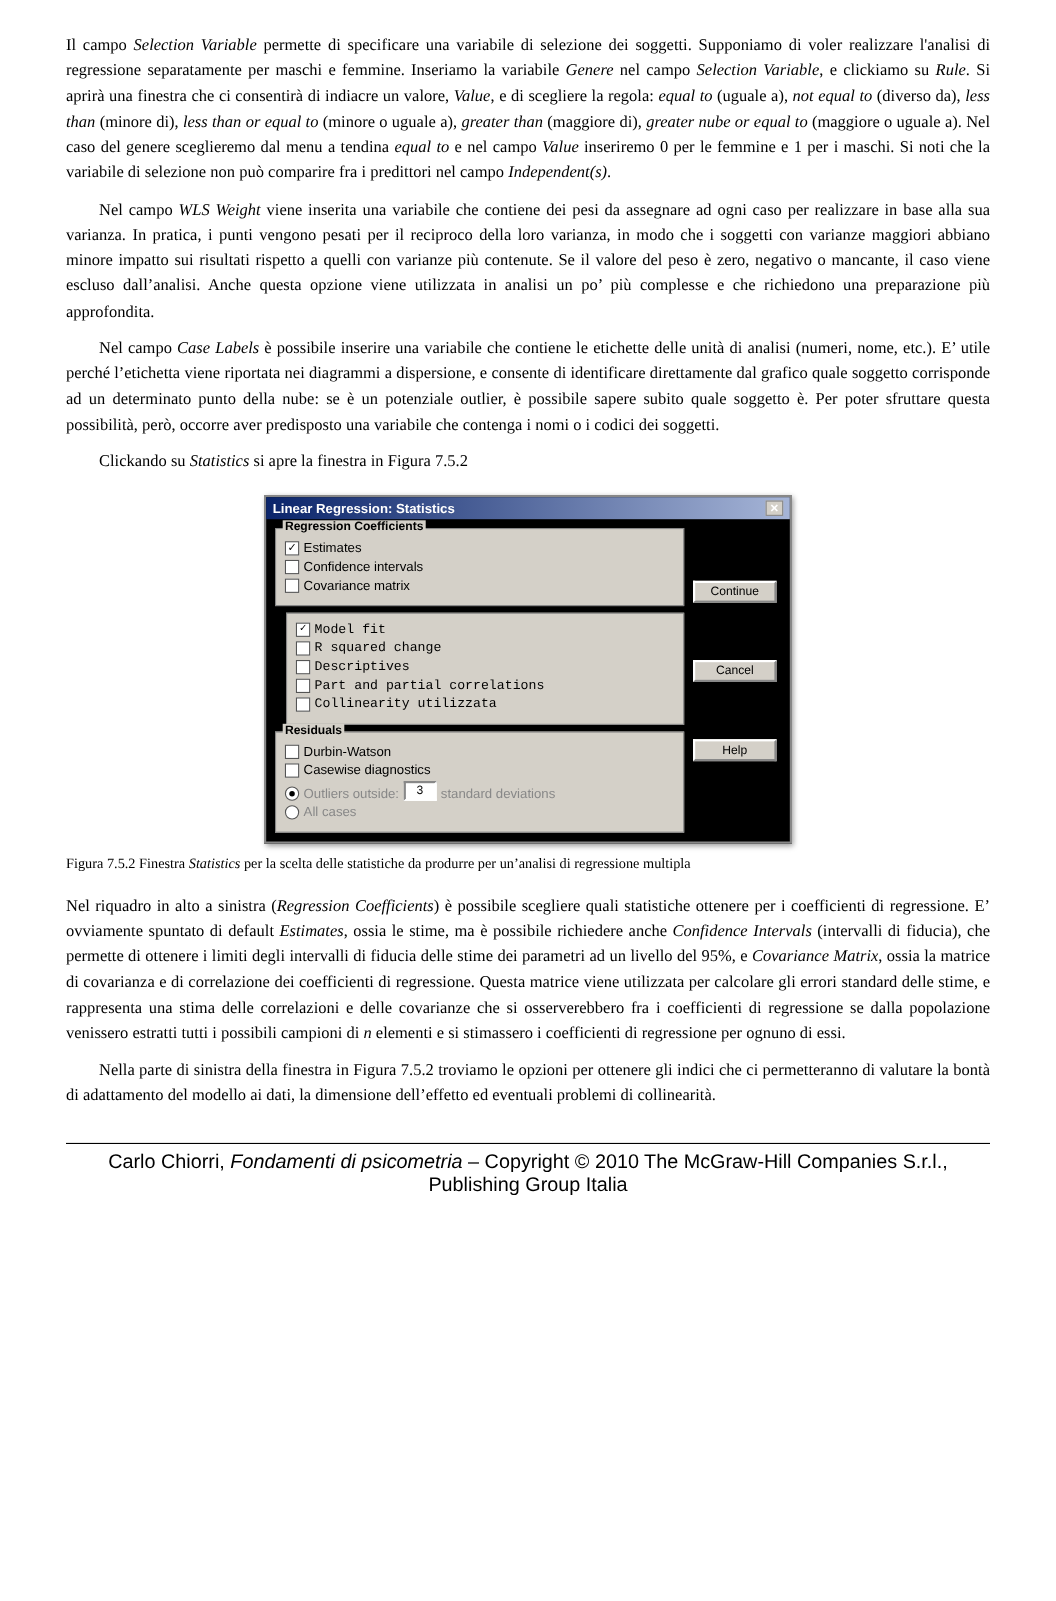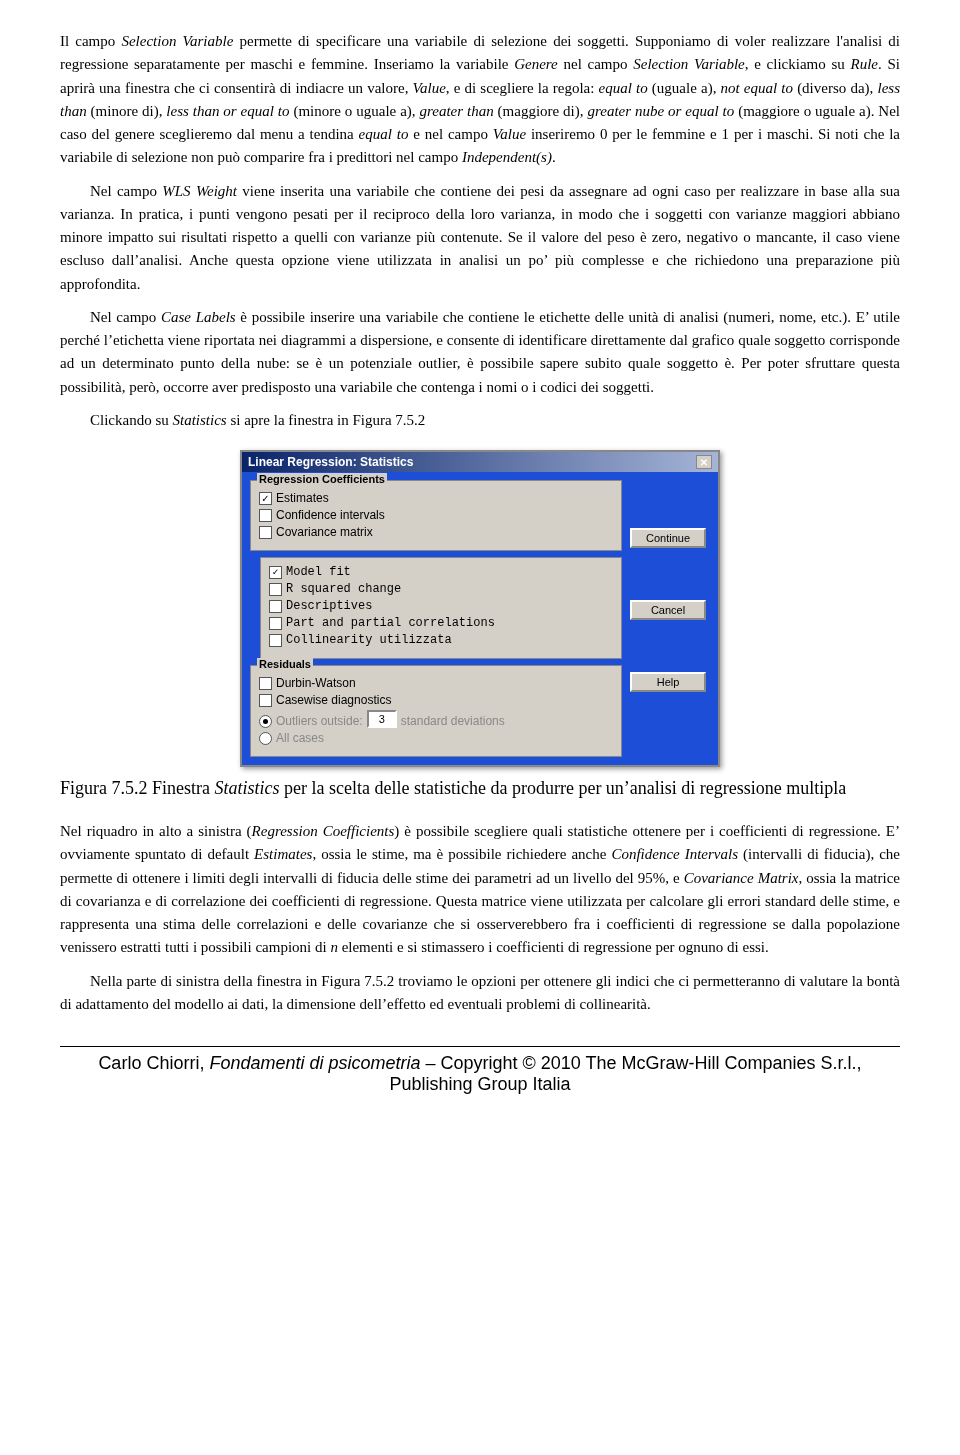--- a/index.html
+++ b/index.html
@@ -21,21 +21,21 @@
     .main-text .indent {
       text-indent: 2em;
     }
     .figure-container {
       margin: 18px auto;
       text-align: center;
     }
     .dialog-box {
       display: inline-block;
       border: 2px solid #888;
-      background: #1d4ed8;
+      background: #000000;
       font-family: Arial, sans-serif;
       font-size: 12px;
       width: 480px;
       text-align: left;
       box-shadow: 2px 2px 5px rgba(0,0,0,0.4);
     }
     .dialog-titlebar {
       background: linear-gradient(to right, #0a246a, #a6b5d7);
       color: white;
       font-weight: bold;
@@ -157,21 +157,21 @@
       font-size: 11px;
       padding: 1px 2px;
       text-align: center;
     }
     .disabled-text {
       color: #888;
     }
     .figure-caption {
       text-align: left;
       margin-top: 8px;
-      font-size: 18px;
+      font-size: 13px;
       line-height: 1.5;
     }
     .footer {
       border-top: 1px solid #000;
       margin-top: 30px;
       padding-top: 6px;
       text-align: center;
       font-size: 18px;
       font-family: Arial, sans-serif;
     }

